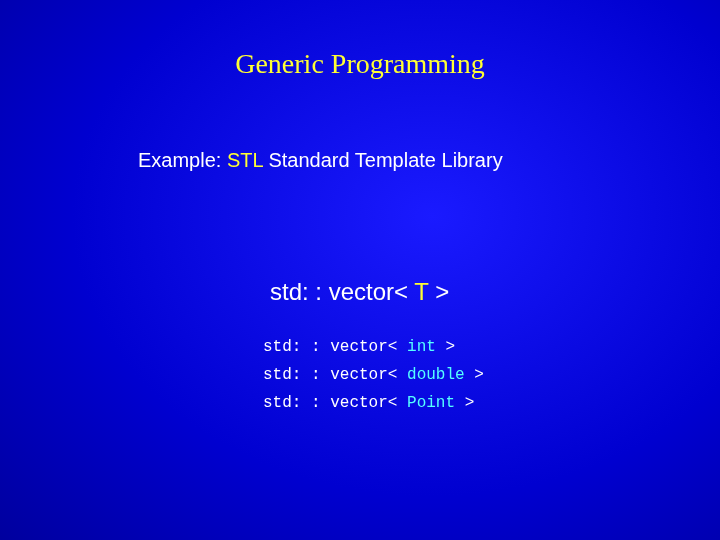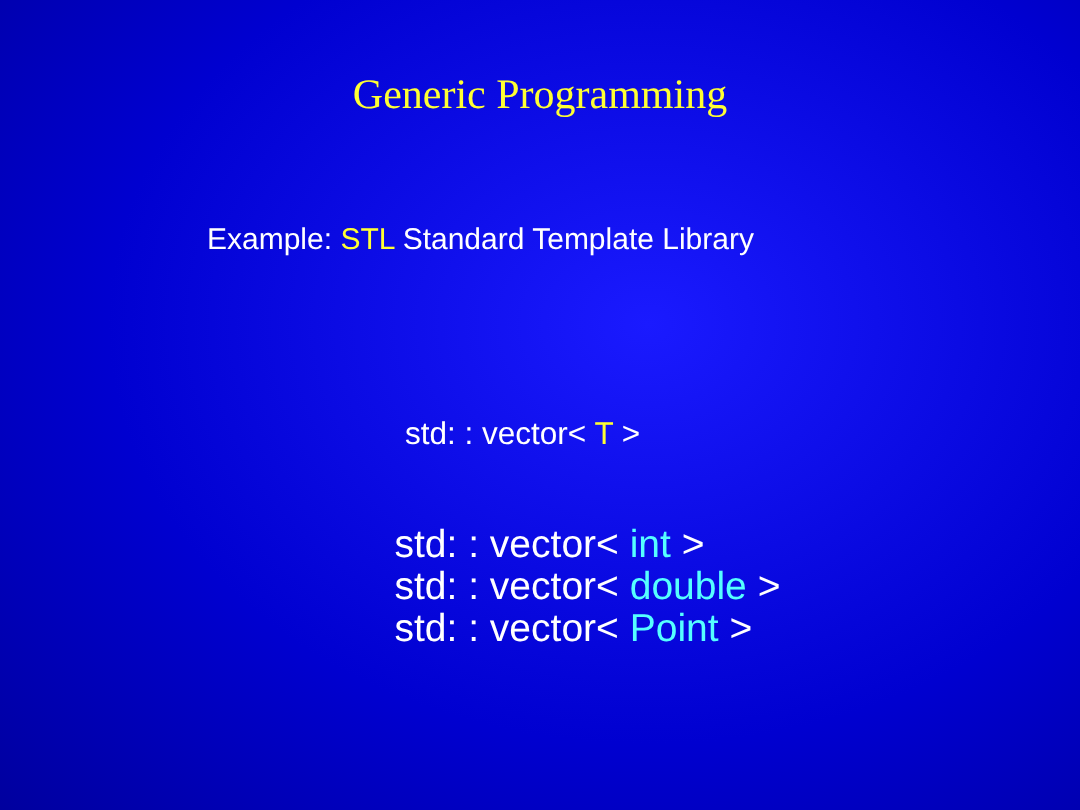--- a/index.html
+++ b/index.html
@@ -41,30 +41,31 @@
     top: 219px;
     left: 168px;
     color: #ffffff;
     font-size: 20px;
   }
   .generic {
     position: absolute;
     top: 278px;
     left: 270px;
     color: #ffffff;
-    font-size: 21px;
+    font-size: 24px;
   }
   .generic .templ { color: #ffff33; }
   .instances {
     position: absolute;
-    top: 348px;
+    top: 333px;
     left: 263px;
     color: #ffffff;
-    font-size: 26px;
+    font-size: 16px;
     line-height: 28px;
+    font-family: Liberation Mono, monospace;
   }
   .instances .inst { white-space: pre; }
   .instances .type { color: #55ffff; }
 </style>
 </head>
 <body>
 
 <div class="slide">
 
   <div class="title">Generic Programming</div>

